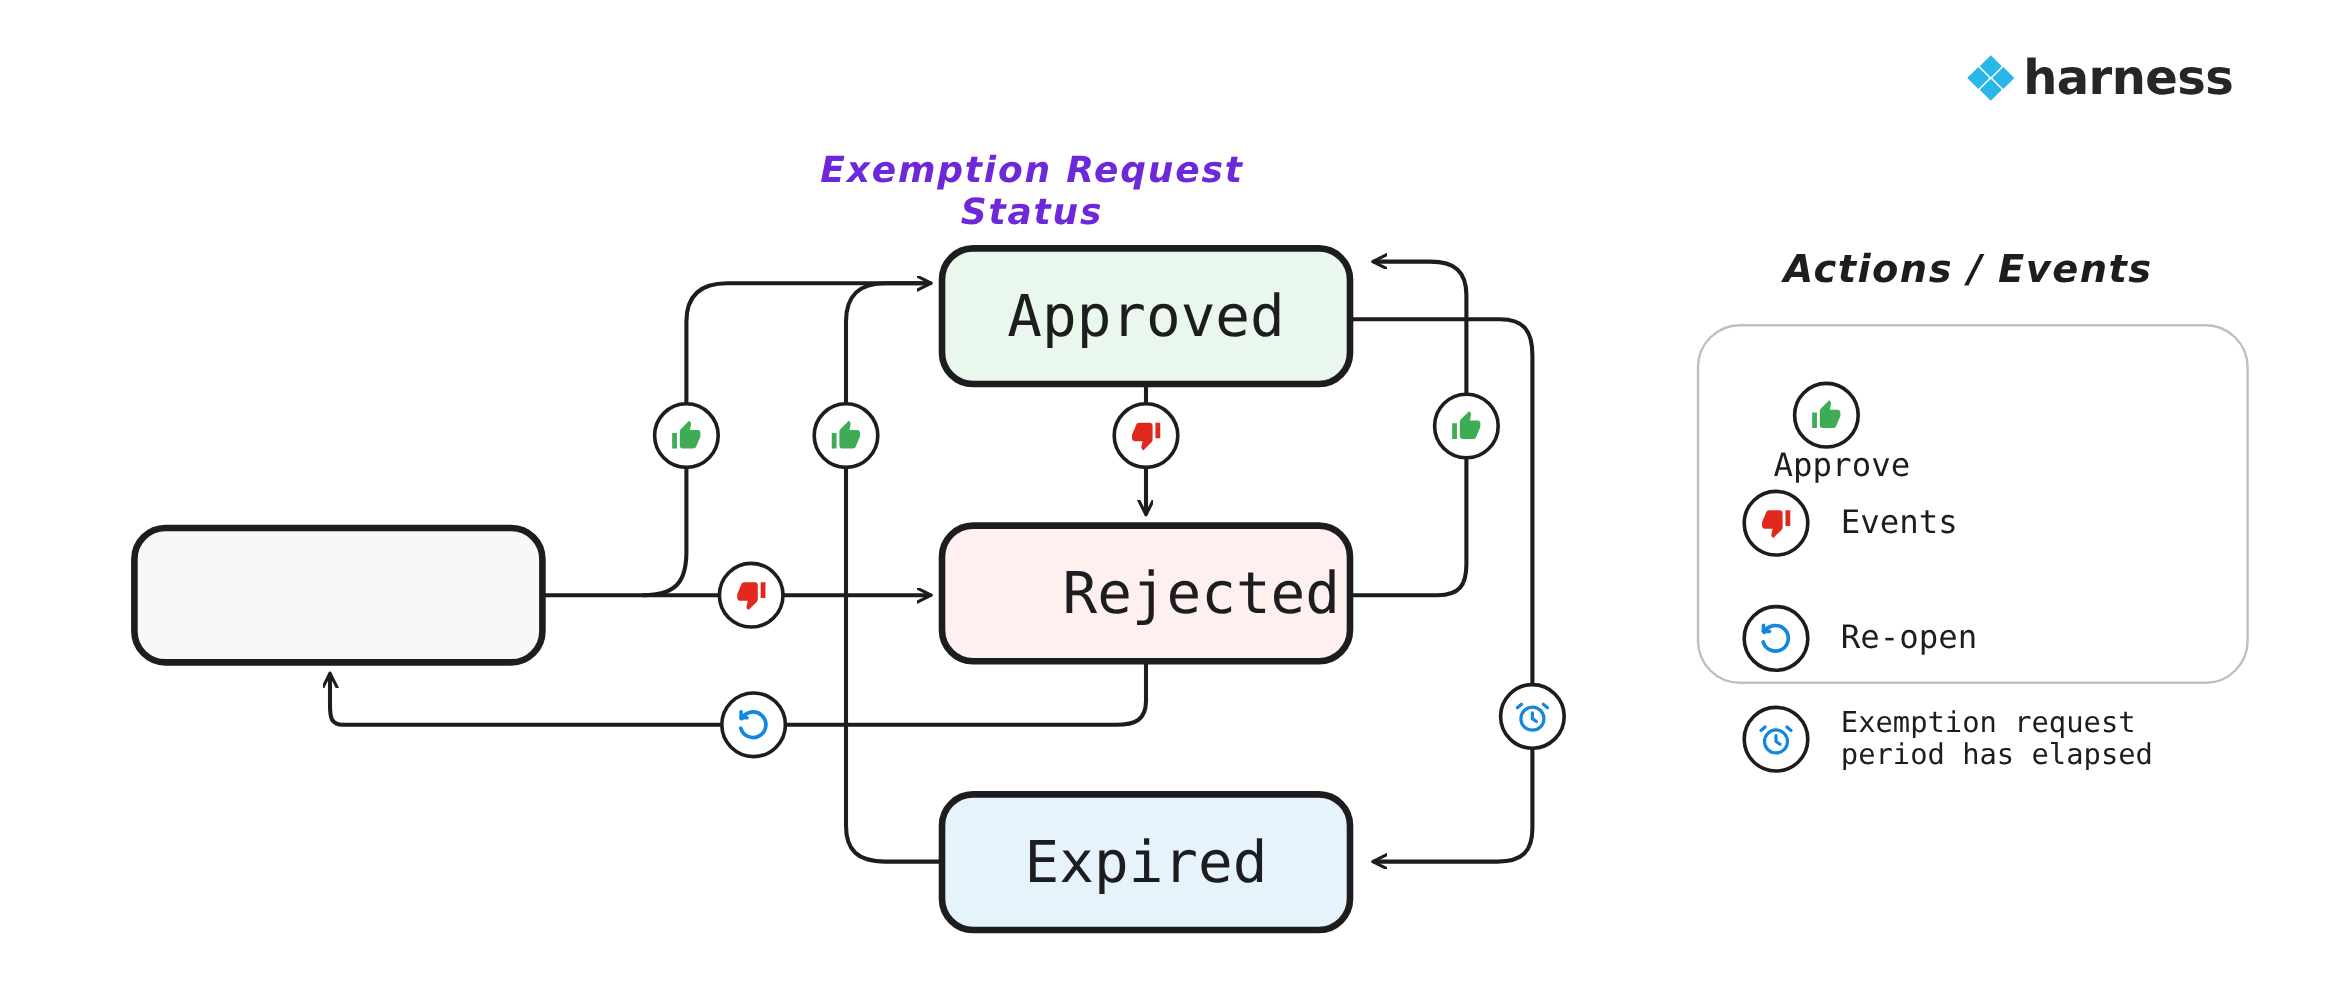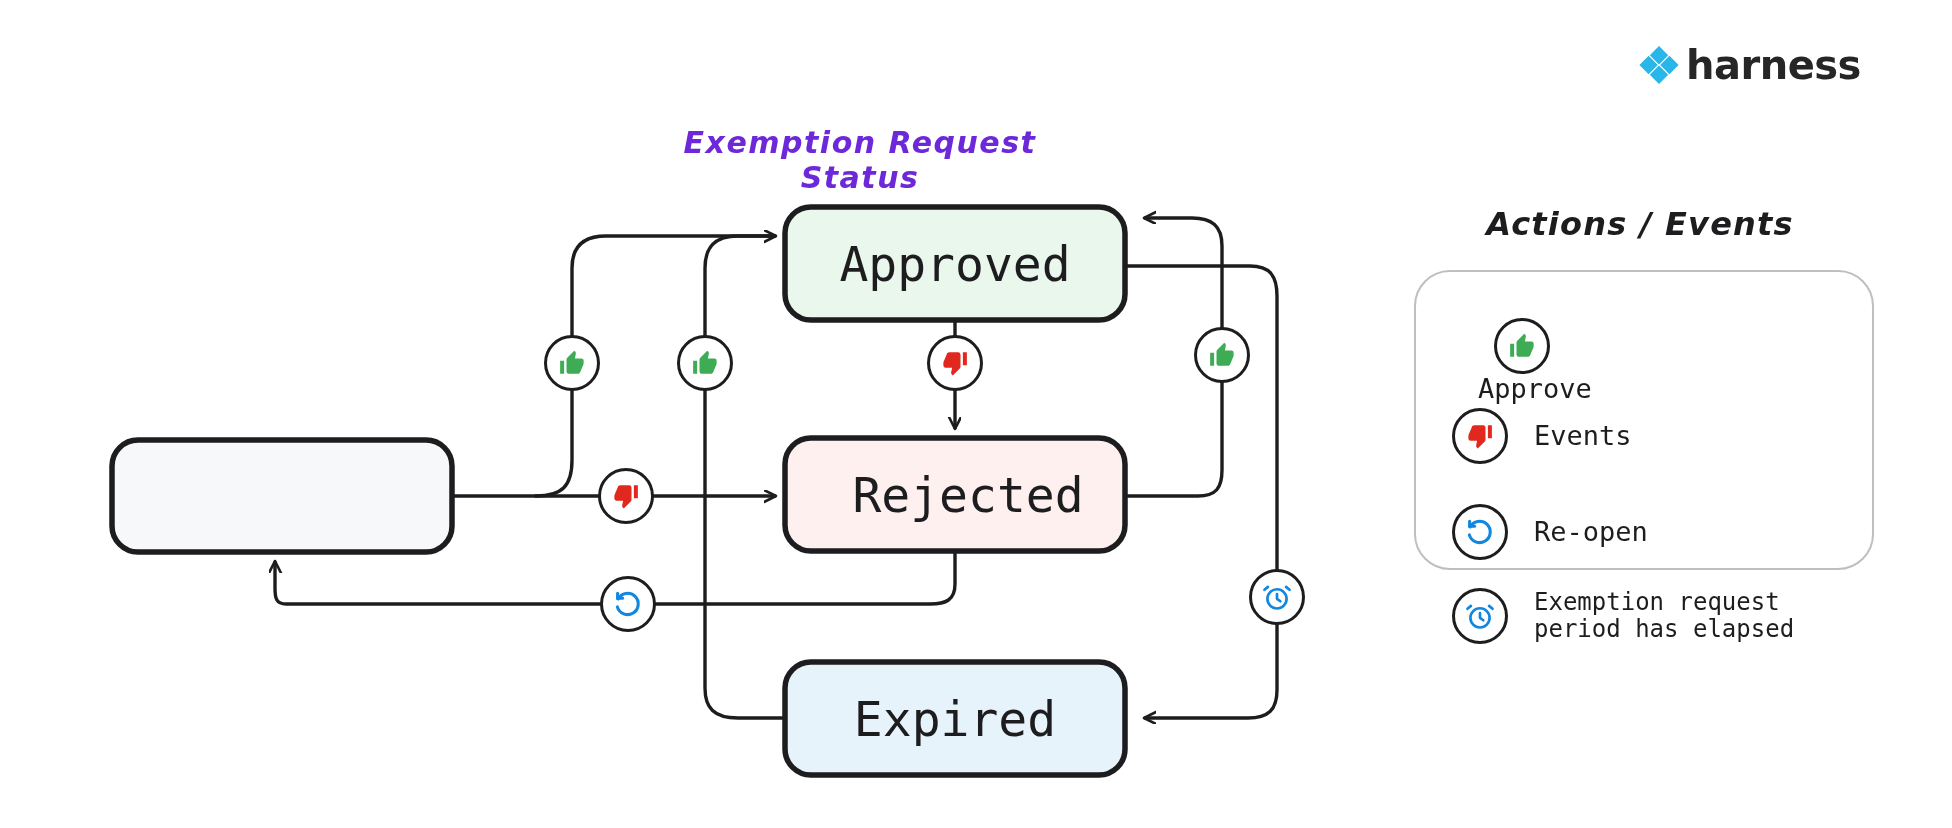--- a/index.html
+++ b/index.html
@@ -110,21 +110,21 @@
   <svg class="layer">
     <g stroke="#1d1d1f" stroke-width="5.5">
       <rect x="112" y="440" width="340" height="112" rx="26" fill="#f7f8f9"></rect>
       <rect x="785" y="207" width="340" height="113" rx="26" fill="#e9f7ec"></rect>
       <rect x="785" y="438" width="340" height="113" rx="26" fill="#fdf0ee"></rect>
       <rect x="785" y="662" width="340" height="113" rx="26" fill="#e6f3fb"></rect>
     </g>
   </svg>
 
   <div class="node-label" style="left:785px;top:207px;width:340px;height:113px;">Approved</div>
-  <div class="node-label" style="left:798px;top:438px;width:340px;height:113px;">Rejected</div>
+  <div class="node-label" style="left:831px;top:438px;width:340px;height:113px;">Rejected</div>
   <div class="node-label" style="left:785px;top:662px;width:340px;height:113px;">Expired</div>
 
   <div class="edge-marker" style="left:544px;top:335px;">
     <div class="ic-circle">
       <svg width="30" height="30" viewBox="0 0 24 24" fill="#3eab55">
           <path d="M2.5 10.2h3.2v10.4H2.5z"></path>
           <path d="M7.6 20.6h8.9c1 0 1.8-.6 2.1-1.5l2.6-6.2c.1-.2.1-.5.1-.7V10c0-1-.8-1.7-1.7-1.7h-5.3l.8-3.9v-.3c0-.4-.2-.8-.4-1.1l-.9-.9-5.6 5.6c-.3.4-.6.9-.6 1.4v9.6c0 .9.8 1.9 1.7 1.9z"></path>
         </svg>
     </div>
   </div>

